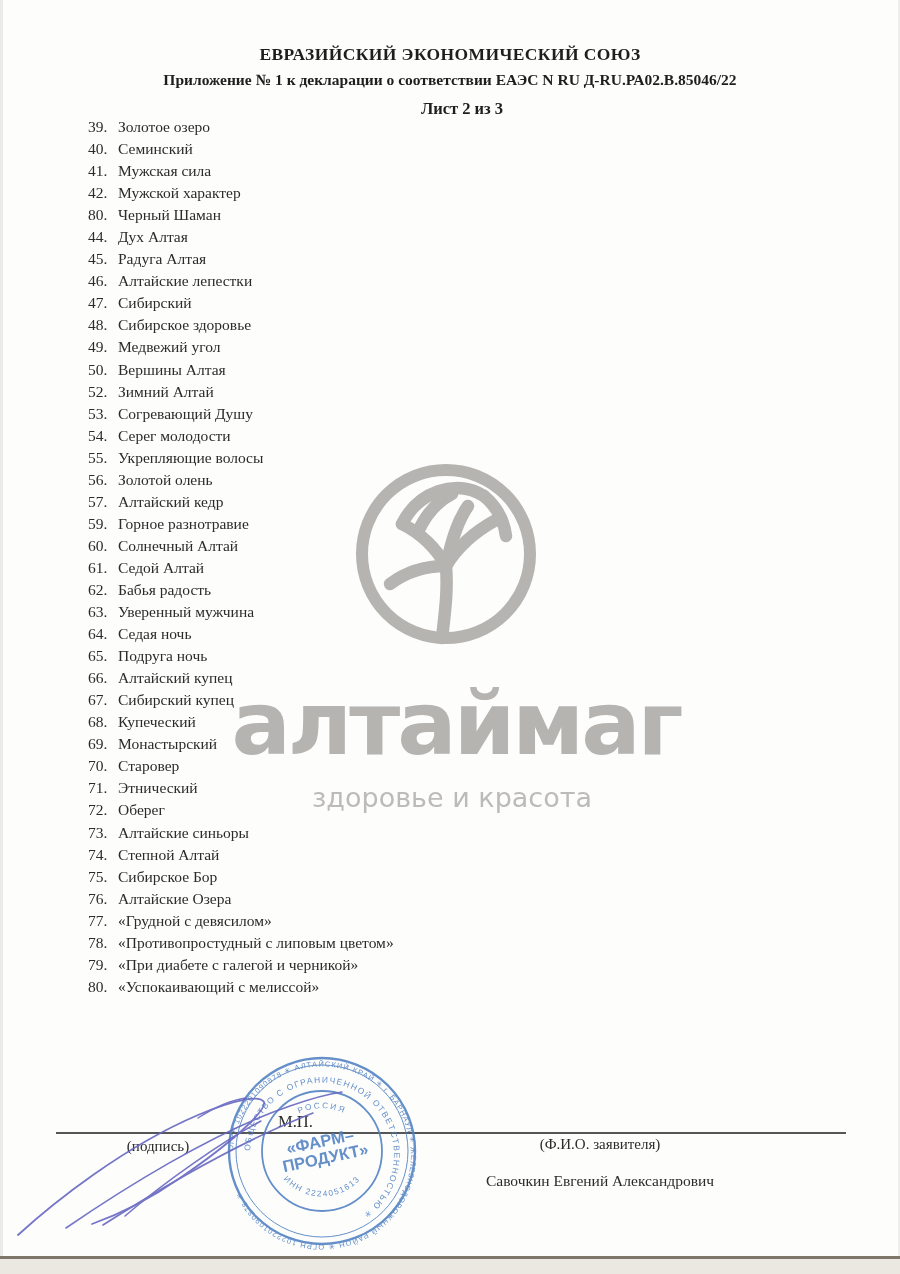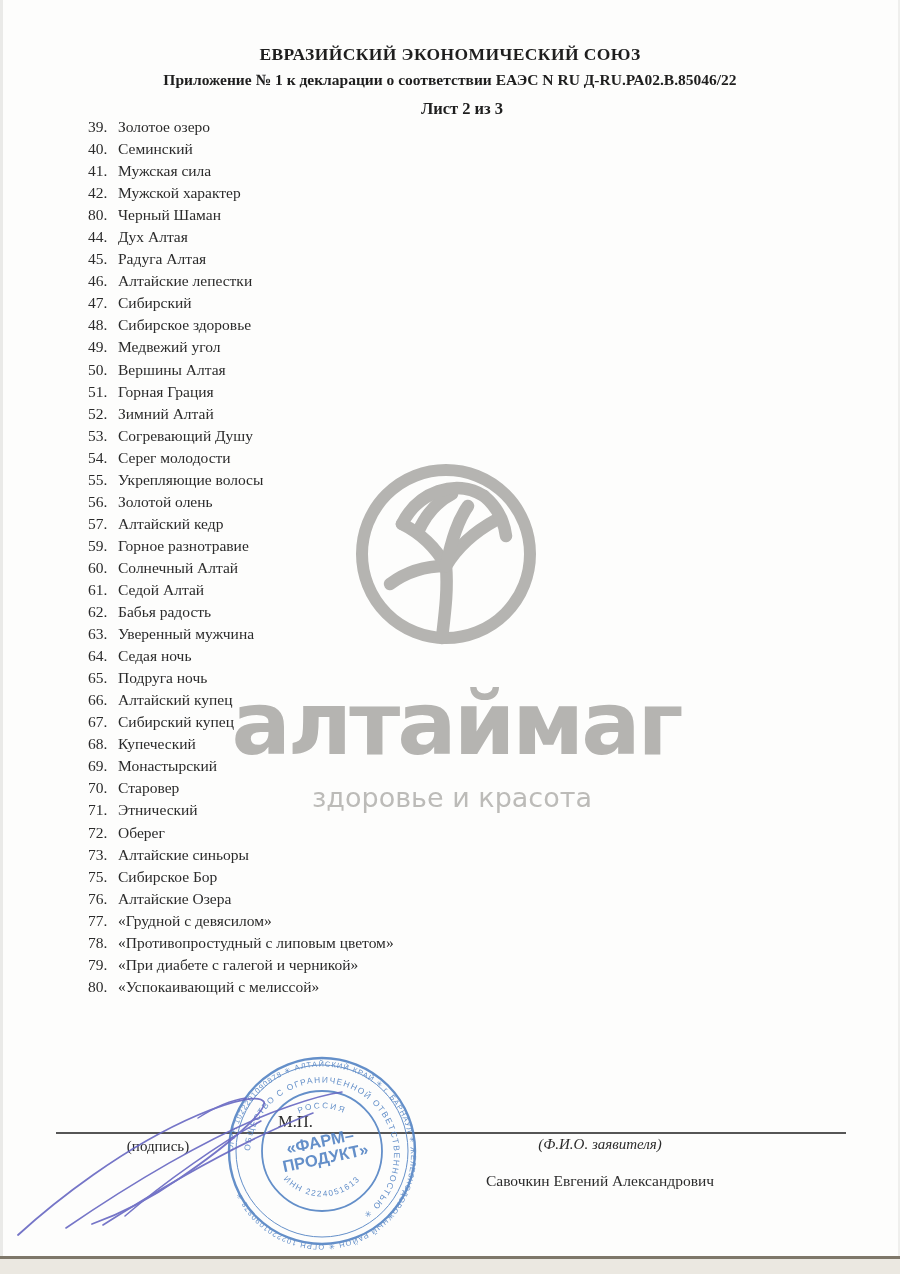--- a/index.html
+++ b/index.html
@@ -32,21 +32,21 @@
   .wm-tag{
     left:2px;top:782px;width:900px;text-align:center;
     font-family:"DejaVu Sans", sans-serif;font-size:27px;color:var(--wm-gray-light,#bcbbb8);
   }
 
   
   .hline{position:absolute;left:56px;top:1132px;width:790px;height:1.5px;background:#565656;z-index:2;}
   .sig-label{position:absolute;left:58px;top:1138px;width:200px;text-align:center;font-size:15px;z-index:2;}
   .mp{position:absolute;left:278px;top:1112px;font-size:16.5px;z-index:2;text-align:center;}
   .applicant{position:absolute;left:430px;top:1172px;width:340px;text-align:center;font-size:15.5px;z-index:2;}
-  .fio-label{position:absolute;left:430px;top:1136px;width:340px;text-align:center;font-size:15px;z-index:2;font-style:italic;}
+  .fio-label{position:absolute;left:430px;top:1136px;width:340px;text-align:center;font-size:15px;z-index:2;}
 
   .stamp-svg{position:absolute;left:222px;top:1048px;width:200px;height:206px;z-index:4;color:var(--stamp-blue,#4f80c2);opacity:.88;}
   .stamp-svg text{fill:currentColor;font-family:"Liberation Sans", sans-serif;}
   .sign-svg{position:absolute;left:8px;top:1085px;width:340px;height:155px;z-index:5;color:var(--ink-blue,#6767c2);opacity:.9;}
 </style>
 </head>
 <body>
 
 <div class="page">
   <div class="edge-left"></div>
@@ -79,21 +79,20 @@
       <div class="row"><span class="num">41.</span><span>Мужская сила</span></div>
       <div class="row"><span class="num">42.</span><span>Мужской характер</span></div>
       <div class="row"><span class="num">80.</span><span>Черный Шаман</span></div>
       <div class="row"><span class="num">44.</span><span>Дух Алтая</span></div>
       <div class="row"><span class="num">45.</span><span>Радуга Алтая</span></div>
       <div class="row"><span class="num">46.</span><span>Алтайские лепестки</span></div>
       <div class="row"><span class="num">47.</span><span>Сибирский</span></div>
       <div class="row"><span class="num">48.</span><span>Сибирское здоровье</span></div>
       <div class="row"><span class="num">49.</span><span>Медвежий угол</span></div>
       <div class="row"><span class="num">50.</span><span>Вершины Алтая</span></div>
-      <div class="row"><span class="num">51.</span><span>Горная Грация</span></div>
       <div class="row"><span class="num">52.</span><span>Зимний Алтай</span></div>
       <div class="row"><span class="num">53.</span><span>Согревающий Душу</span></div>
       <div class="row"><span class="num">54.</span><span>Серег молодости</span></div>
       <div class="row"><span class="num">55.</span><span>Укрепляющие волосы</span></div>
       <div class="row"><span class="num">56.</span><span>Золотой олень</span></div>
       <div class="row"><span class="num">57.</span><span>Алтайский кедр</span></div>
       <div class="row"><span class="num">59.</span><span>Горное разнотравие</span></div>
       <div class="row"><span class="num">60.</span><span>Солнечный Алтай</span></div>
       <div class="row"><span class="num">61.</span><span>Седой Алтай</span></div>
       <div class="row"><span class="num">62.</span><span>Бабья радость</span></div>
@@ -101,20 +100,21 @@
       <div class="row"><span class="num">64.</span><span>Седая ночь</span></div>
       <div class="row"><span class="num">65.</span><span>Подруга ночь</span></div>
       <div class="row"><span class="num">66.</span><span>Алтайский купец</span></div>
       <div class="row"><span class="num">67.</span><span>Сибирский купец</span></div>
       <div class="row"><span class="num">68.</span><span>Купеческий</span></div>
       <div class="row"><span class="num">69.</span><span>Монастырский</span></div>
       <div class="row"><span class="num">70.</span><span>Старовер</span></div>
       <div class="row"><span class="num">71.</span><span>Этнический</span></div>
       <div class="row"><span class="num">72.</span><span>Оберег</span></div>
       <div class="row"><span class="num">73.</span><span>Алтайские синьоры</span></div>
+      <div class="row"><span class="num">74.</span><span>Степной Алтай</span></div>
       <div class="row"><span class="num">75.</span><span>Сибирское Бор</span></div>
       <div class="row"><span class="num">76.</span><span>Алтайские Озера</span></div>
       <div class="row"><span class="num">77.</span><span>«Грудной с девясилом»</span></div>
       <div class="row"><span class="num">78.</span><span>«Противопростудный с липовым цветом»</span></div>
       <div class="row"><span class="num">79.</span><span>«При диабете с галегой и черникой»</span></div>
       <div class="row"><span class="num">80.</span><span>«Успокаивающий с мелиссой»</span></div>
     </div>
 
   <div class="hline"></div>
   <div class="sig-label">(подпись)</div>

